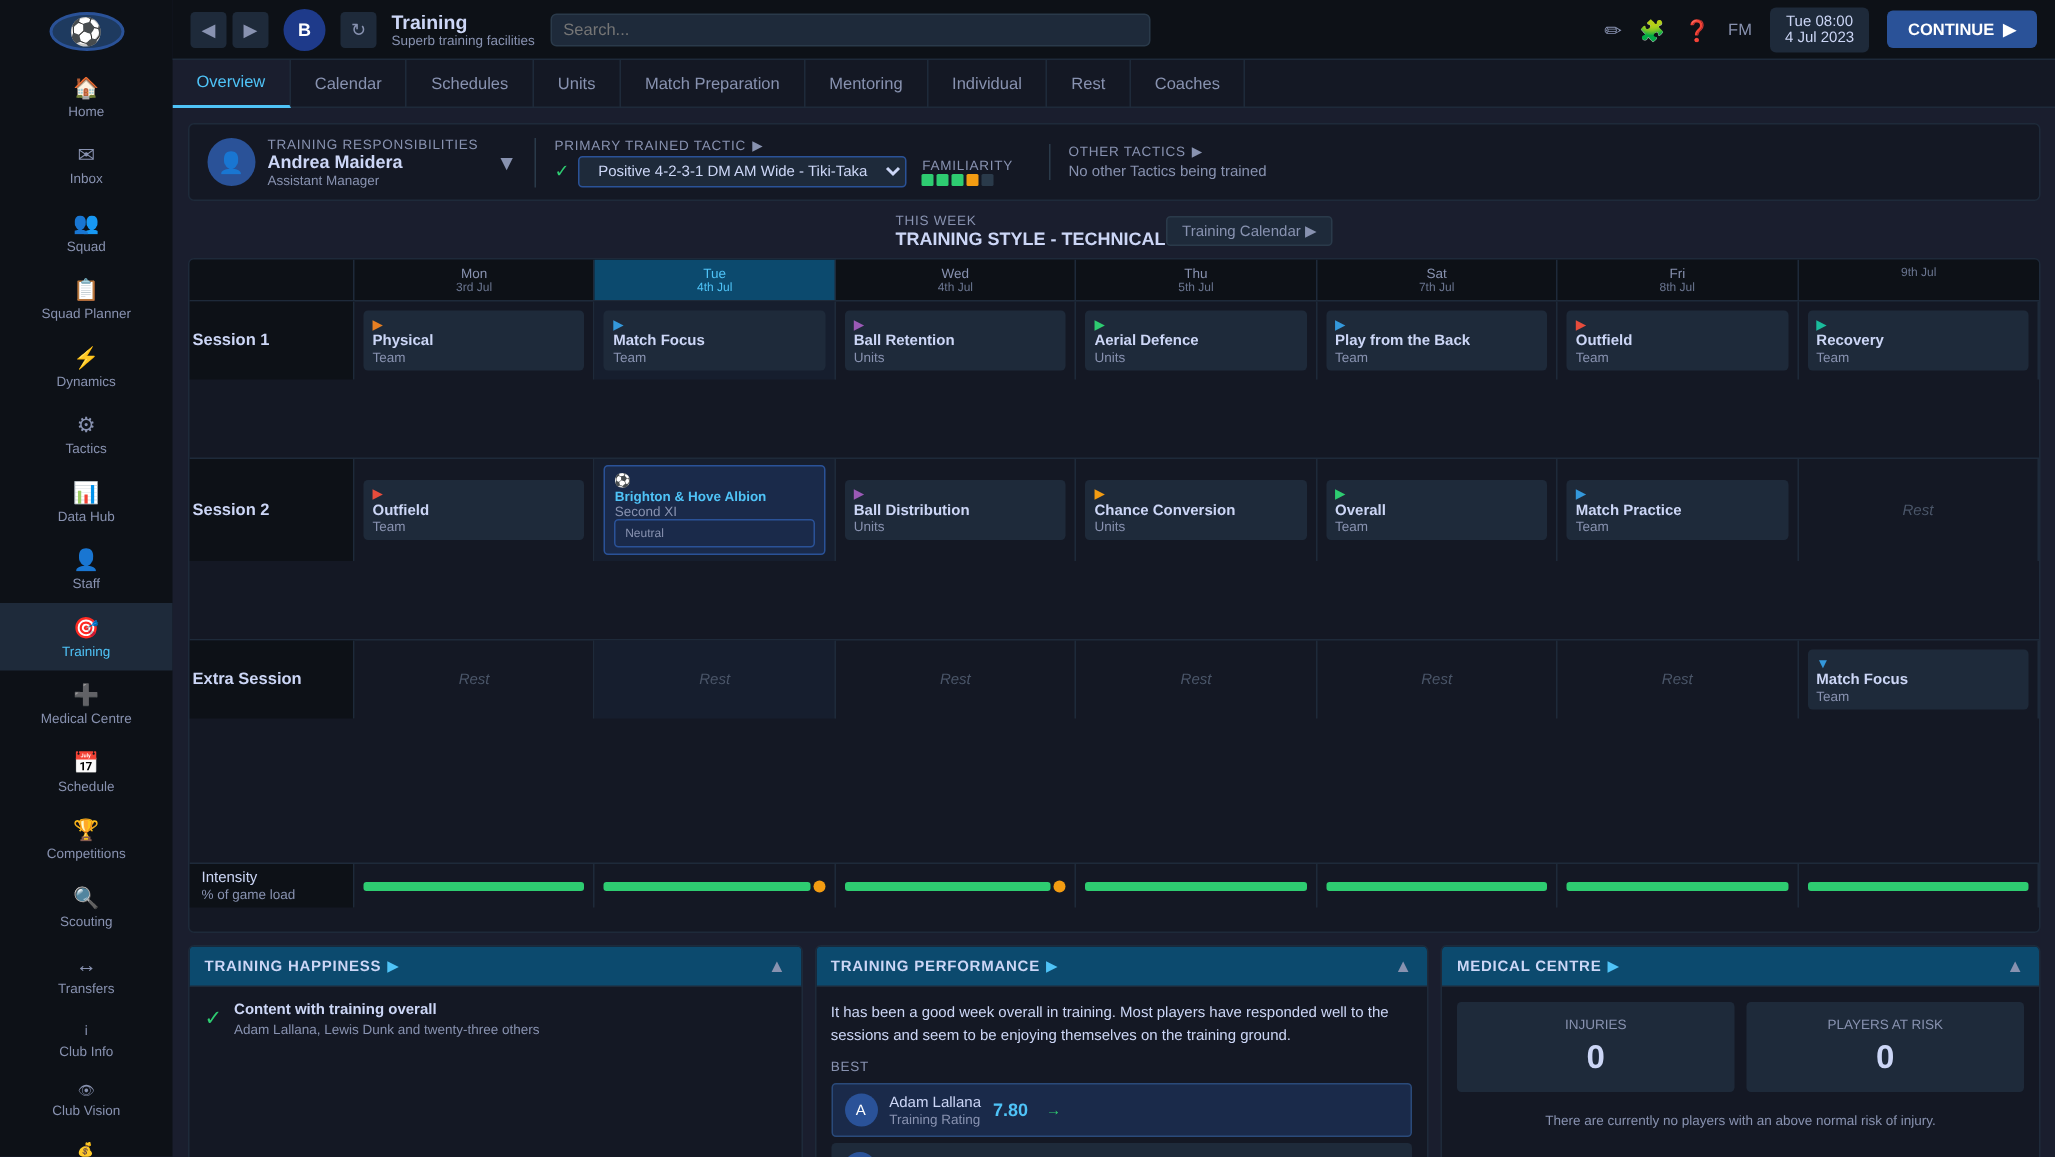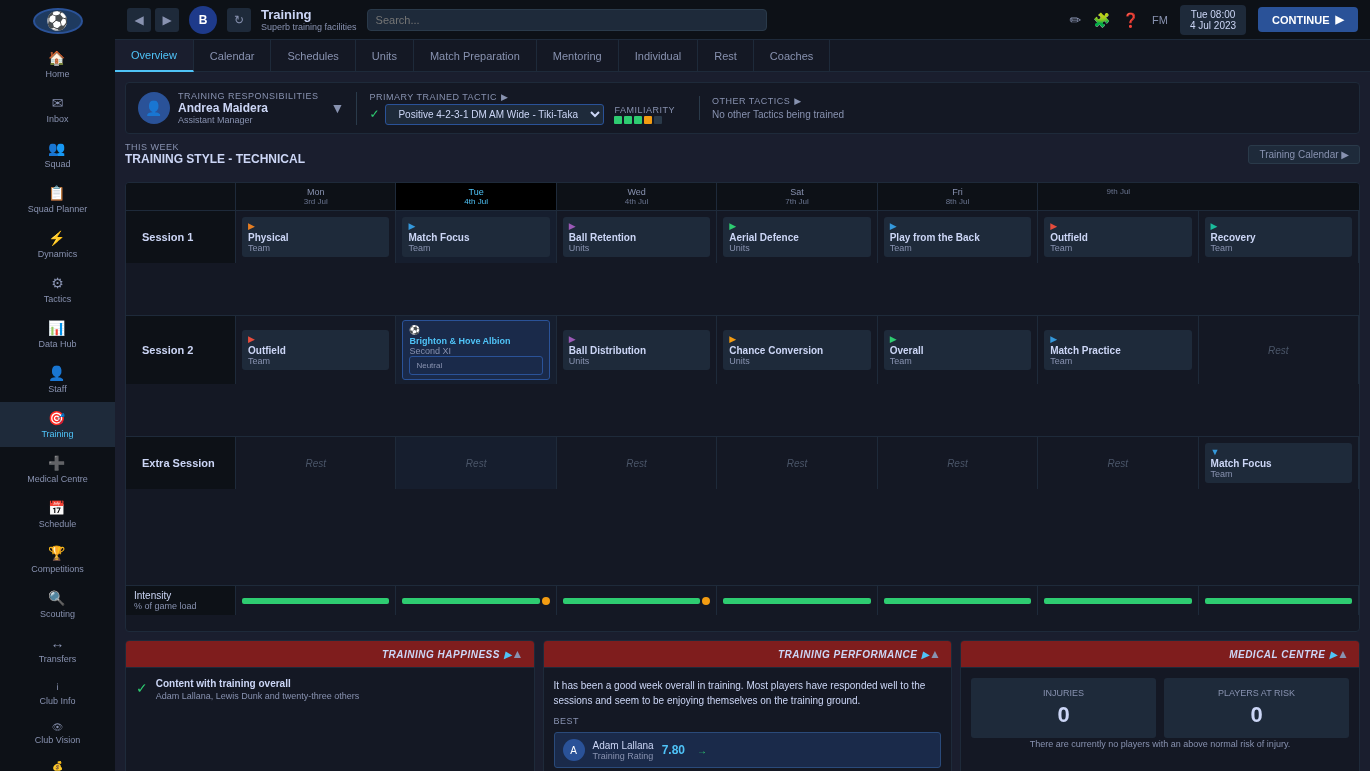--- a/index.html
+++ b/index.html
@@ -210,22 +210,22 @@
       padding: 3px 8px;
       font-size: 10px;
       color: #ccd6f6;
       cursor: pointer;
     }
 
     
     .week-header {
       display: flex;
       align-items: center;
-      justify-content: space-between;
-      margin-bottom: 16px;
+      justify-content: center;
+      margin-bottom: 6px;
     }
     .cal-btn {
       background: #1e2a3a;
       border: 1px solid #2a3a4a;
       border-radius: 3px;
       padding: 3px 10px;
       color: #8892b0;
       cursor: pointer;
       font-size: 10px;
     }
@@ -243,30 +243,30 @@
       grid-template-columns: 110px repeat(7, 1fr);
       background: #0d1117;
     }
     .cal-header-cell {
       padding: 4px 8px;
       font-size: 9px;
       color: #8892b0;
       border-right: 1px solid #1e2a3a;
       text-align: center;
     }
-    .cal-header-cell.today { background: #000000; color: #4fc3f7; }
+    .cal-header-cell.today { background: #0c4a6e; color: #4fc3f7; }
     .cal-header-cell:last-child { border-right: none; }
     .cal-row {
       display: grid;
       grid-template-columns: 110px repeat(7, 1fr);
       border-top: 1px solid #1e2a3a;
       min-height: 52px;
     }
     .cal-row-label {
-      padding: 6px 16px;
+      padding: 6px 2px;
       font-size: 10px;
       color: #8892b0;
       border-right: 1px solid #1e2a3a;
       display: flex; flex-direction: column; justify-content: center;
       background: #0d1117;
     }
     .cal-row-label .session-num { font-size: 11px; color: #ccd6f6; font-weight: bold; }
     .cal-cell {
       border-right: 1px solid #1e2a3a;
       padding: 4px 6px;
@@ -340,27 +340,26 @@
       grid-template-columns: 1fr 1fr 400px;
       gap: 8px;
     }
     .panel {
       background: #141824;
       border: 1px solid #1e2a3a;
       border-radius: 4px;
       overflow: hidden;
     }
     .panel-header {
-      background: #7f1d1d;
+      background: #0c4a6e;
       padding: 6px 10px;
       display: flex;
       align-items: center;
-      justify-content: flex-end;
+      justify-content: space-between;
       border-bottom: 1px solid #1e2a3a;
-      font-style: italic;
     }
     .panel-toggle { color: #8892b0; cursor: pointer; font-size: 12px; }
     .panel-body { padding: 10px; }
 
     .happiness-item {
       display: flex; align-items: flex-start; gap: 8px;
     }
     .happiness-icon { color: #2ecc71; font-size: 14px; margin-top: 2px; }
     .happiness-text { font-size: 10px; color: #ccd6f6; font-weight: bold; margin-bottom: 2px; }
     .happiness-sub { font-size: 9px; color: #8892b0; }
@@ -382,21 +381,21 @@
       font-size: 10px; color: #fff; flex-shrink: 0;
     }
     .player-name { flex: 1; font-size: 10px; color: #ccd6f6; }
     .player-rating { font-size: 12px; font-weight: bold; color: #4fc3f7; }
     .rating-arrow { color: #2ecc71; font-size: 10px; margin-left: 4px; }
 
     .medical-grid {
       display: grid;
       grid-template-columns: 1fr 1fr;
       gap: 8px;
-      margin-bottom: 0;
+      margin-bottom: 13px;
     }
     .medical-stat {
       text-align: center;
       padding: 10px;
       background: #1e2a3a;
       border-radius: 3px;
     }
     .medical-label { font-size: 9px; color: #8892b0; text-transform: uppercase; margin-bottom: 4px; }
     .medical-value { font-size: 22px; font-weight: bold; color: #ccd6f6; }
     .medical-note { font-size: 9px; color: #8892b0; text-align: center; padding: 0 10px 10px; line-height: 1.4; }
@@ -611,20 +610,24 @@
       </div>
       <div class="cal-header-cell today">
         <div>Tue</div>
           <div style="font-size:8px;">4th Jul</div>
       </div>
       <div class="cal-header-cell">
         <div>Wed</div>
           <div style="font-size:8px;color:#6a7590;">4th Jul</div>
       </div>
       <div class="cal-header-cell">
+        <div>Thu</div>
+          <div style="font-size:8px;color:#6a7590;">5th Jul</div>
+      </div>
+      <div class="cal-header-cell">
         <div>Sat</div>
           <div style="font-size:8px;color:#6a7590;">7th Jul</div>
       </div>
       <div class="cal-header-cell">
         <div>Fri</div>
           <div style="font-size:8px;color:#6a7590;">8th Jul</div>
       </div>
       <div class="cal-header-cell" style="border-right:none;">
         <div></div>
           <div style="font-size:8px;color:#6a7590;">9th Jul</div>

